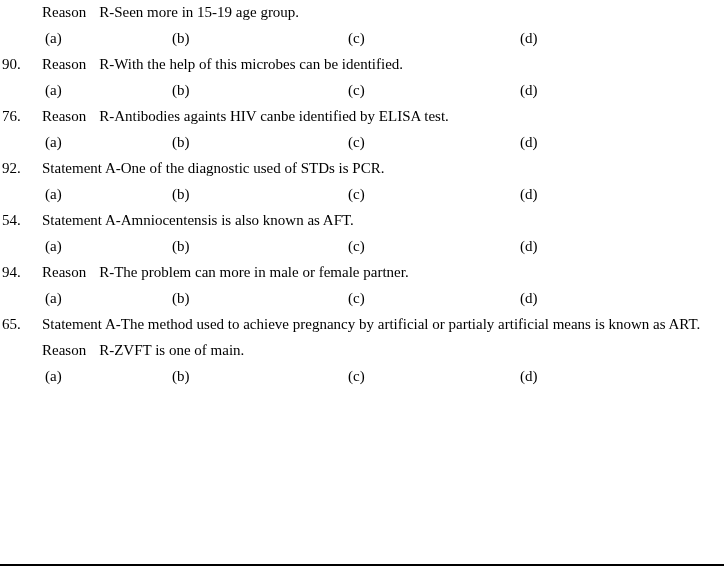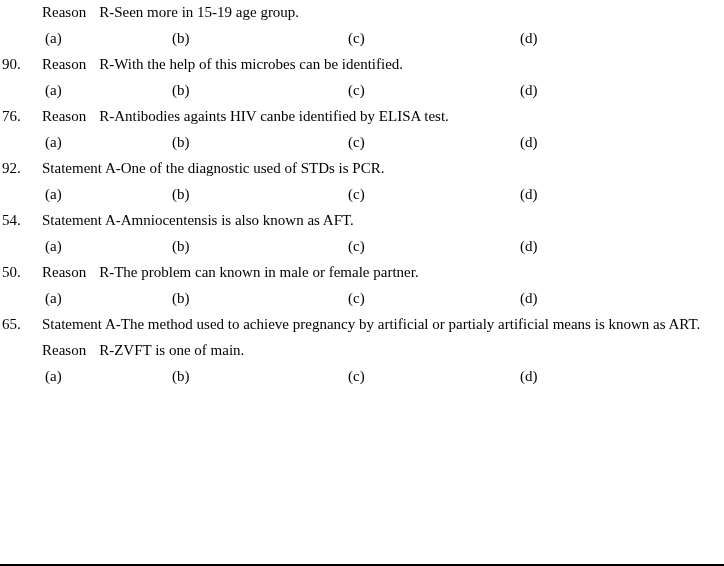--- a/index.html
+++ b/index.html
@@ -104,23 +104,23 @@
       <div class="opts">
         <span class="opt opt-a">(a)</span>
         <span class="opt opt-b">(b)</span>
         <span class="opt opt-c">(c)</span>
         <span class="opt opt-d">(d)</span>
       </div>
     </div>
   </div>
 
   <div class="question">
-    <div class="qnum">50.</div>
+    <div class="qnum">94.</div>
     <div class="qbody">
-      <p class="reason"><span class="rlabel">Reason</span><span class="rgap"></span><span>R-The problem can known in male or female partner.</span></p>
+      <p class="reason"><span class="rlabel">Reason</span><span class="rgap"></span><span>R-The problem can more in male or female partner.</span></p>
       <div class="opts">
         <span class="opt opt-a">(a)</span>
         <span class="opt opt-b">(b)</span>
         <span class="opt opt-c">(c)</span>
         <span class="opt opt-d">(d)</span>
       </div>
     </div>
   </div>
 
   <div class="question">

